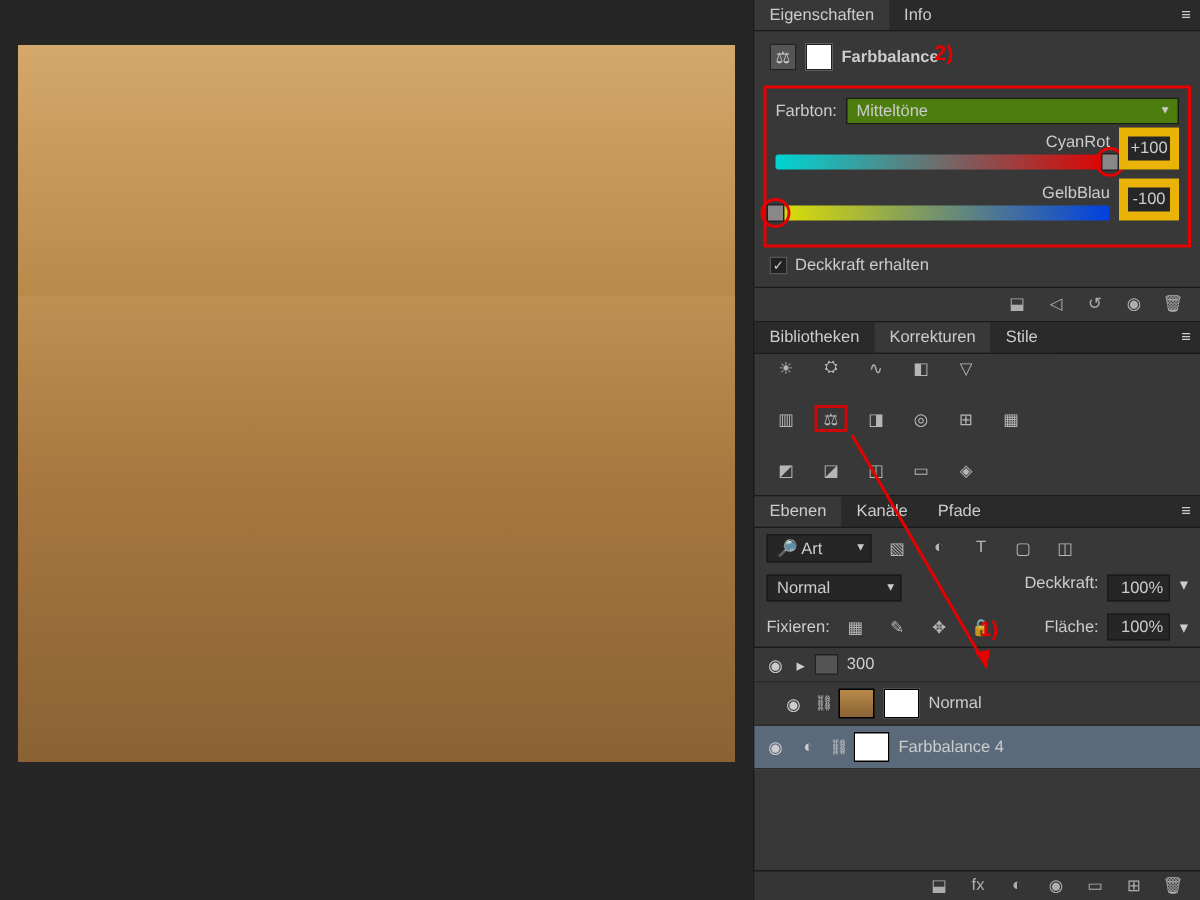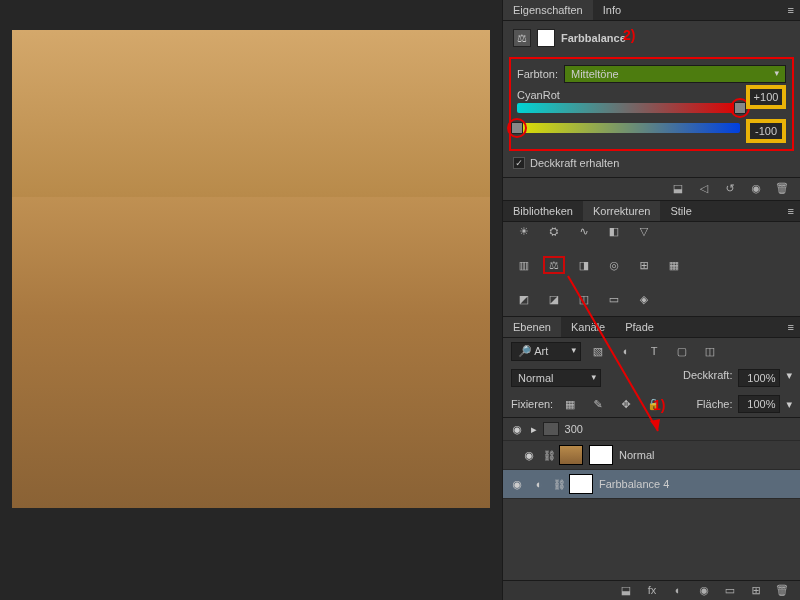--- a/index.html
+++ b/index.html
@@ -13,23 +13,23 @@
 .tab.active{background:#383838}
 .tab-menu{margin-left:auto;padding:0 6px;cursor:pointer}
 .panel-body{padding:8px 10px;background:#383838}
 .prop-header{display:flex;align-items:center;gap:6px;margin-bottom:10px}
 .icon-box{width:18px;height:18px;background:#555;border:1px solid #222;display:flex;align-items:center;justify-content:center}
 .highlight-box{border:2px solid #e60000;padding:6px;margin:0 -4px}
 .row{display:flex;align-items:center;gap:6px;margin-bottom:6px}
 .select{flex:1;background:#4d7c0f;border:1px solid #1a1a1a;padding:2px 6px;position:relative}
 .select::after{content:"▾";position:absolute;right:6px;font-size:9px}
 .slider-row{margin-bottom:10px;position:relative}
-.slider-labels{display:flex;justify-content:flex-start;margin-bottom:2px}
+.slider-labels{display:flex;justify-content:flex-end;margin-bottom:2px}
 .slider-track{height:10px;border-radius:2px;position:relative;margin-right:46px}
-.slider-value{position:absolute;right:0;top:-4px;width:40px;background:#262626;border:4px solid #eab308;text-align:center;padding:2px 0}
+.slider-value{position:absolute;right:0;top:-4px;width:40px;background:#262626;border:6px solid #eab308;text-align:center;padding:2px 0}
 .slider-handle{width:12px;height:12px;background:#888;border:1px solid #222;border-radius:1px;position:absolute;top:-1px;transform:translateX(-50%)}
 .handle-hl{border:2px solid #e60000;border-radius:50%;width:20px;height:20px;position:absolute;top:-5px;transform:translateX(-50%)}
 .grad-cr{background:linear-gradient(90deg,#00d4d4,#e00000)}
 .grad-mg{background:linear-gradient(90deg,#d400d4,#00c400)}
 .grad-yb{background:linear-gradient(90deg,#e0e000,#0040e0)}
 .checkbox-row{display:flex;align-items:center;gap:5px;margin-top:6px}
 .chk{width:12px;height:12px;background:#222;border:1px solid #555;display:flex;align-items:center;justify-content:center;font-size:9px}
 .panel-footer{display:flex;justify-content:flex-end;gap:10px;padding:4px 10px;border-top:1px solid #1a1a1a;background:#383838}
 .footer-ico{width:16px;height:14px;cursor:pointer;opacity:.8;text-align:center}
 .divider{height:1px;background:#1a1a1a}
@@ -92,20 +92,24 @@
           </div>
         <div class="slider-track grad-cr">
           <div class="slider-handle" style="left:100%"></div>
           <div class="handle-hl" style="left:100%"></div>
         </div>
         <div class="slider-value">+100</div>
       </div>
 
 
       <div class="slider-row">
+        <div class="slider-labels">
+            <span>Gelb</span>
+            <span style="margin-right:46px">Blau</span>
+          </div>
         <div class="slider-track grad-yb">
           <div class="slider-handle" style="left:0%"></div>
           <div class="handle-hl" style="left:0%"></div>
         </div>
         <div class="slider-value">-100</div>
       </div>
     </div>
 
     <div class="checkbox-row">
       <div class="chk">✓</div>

